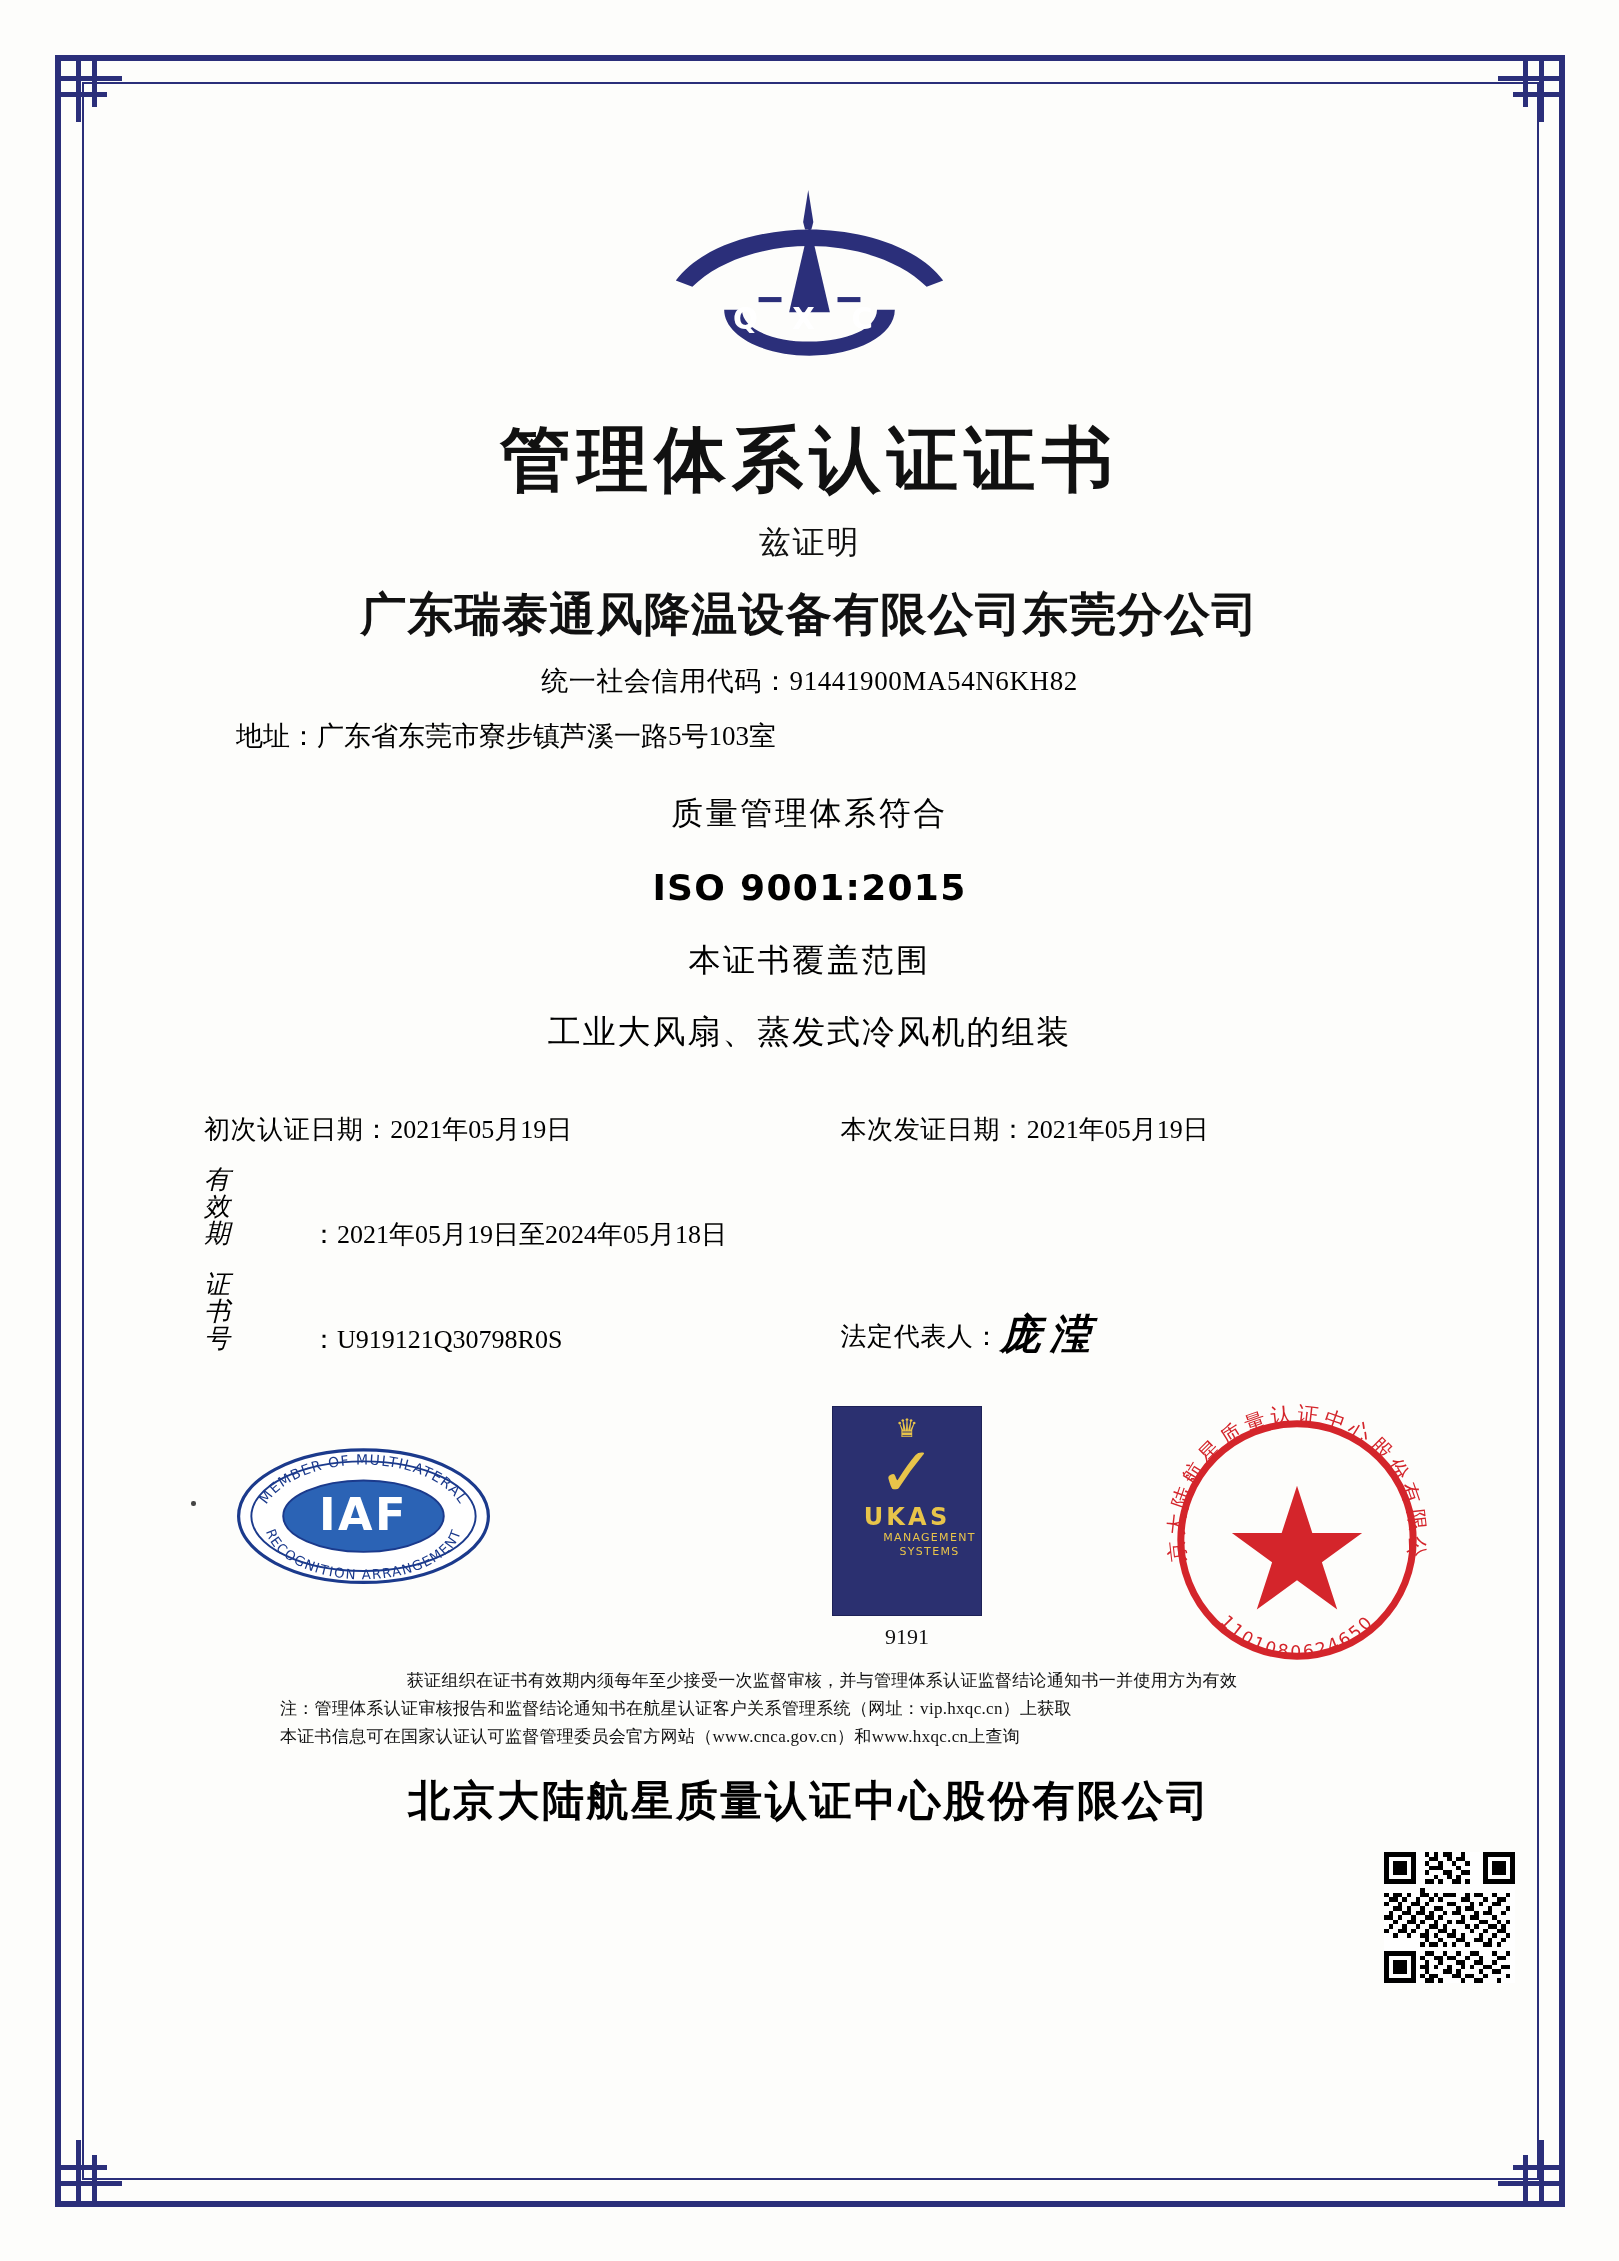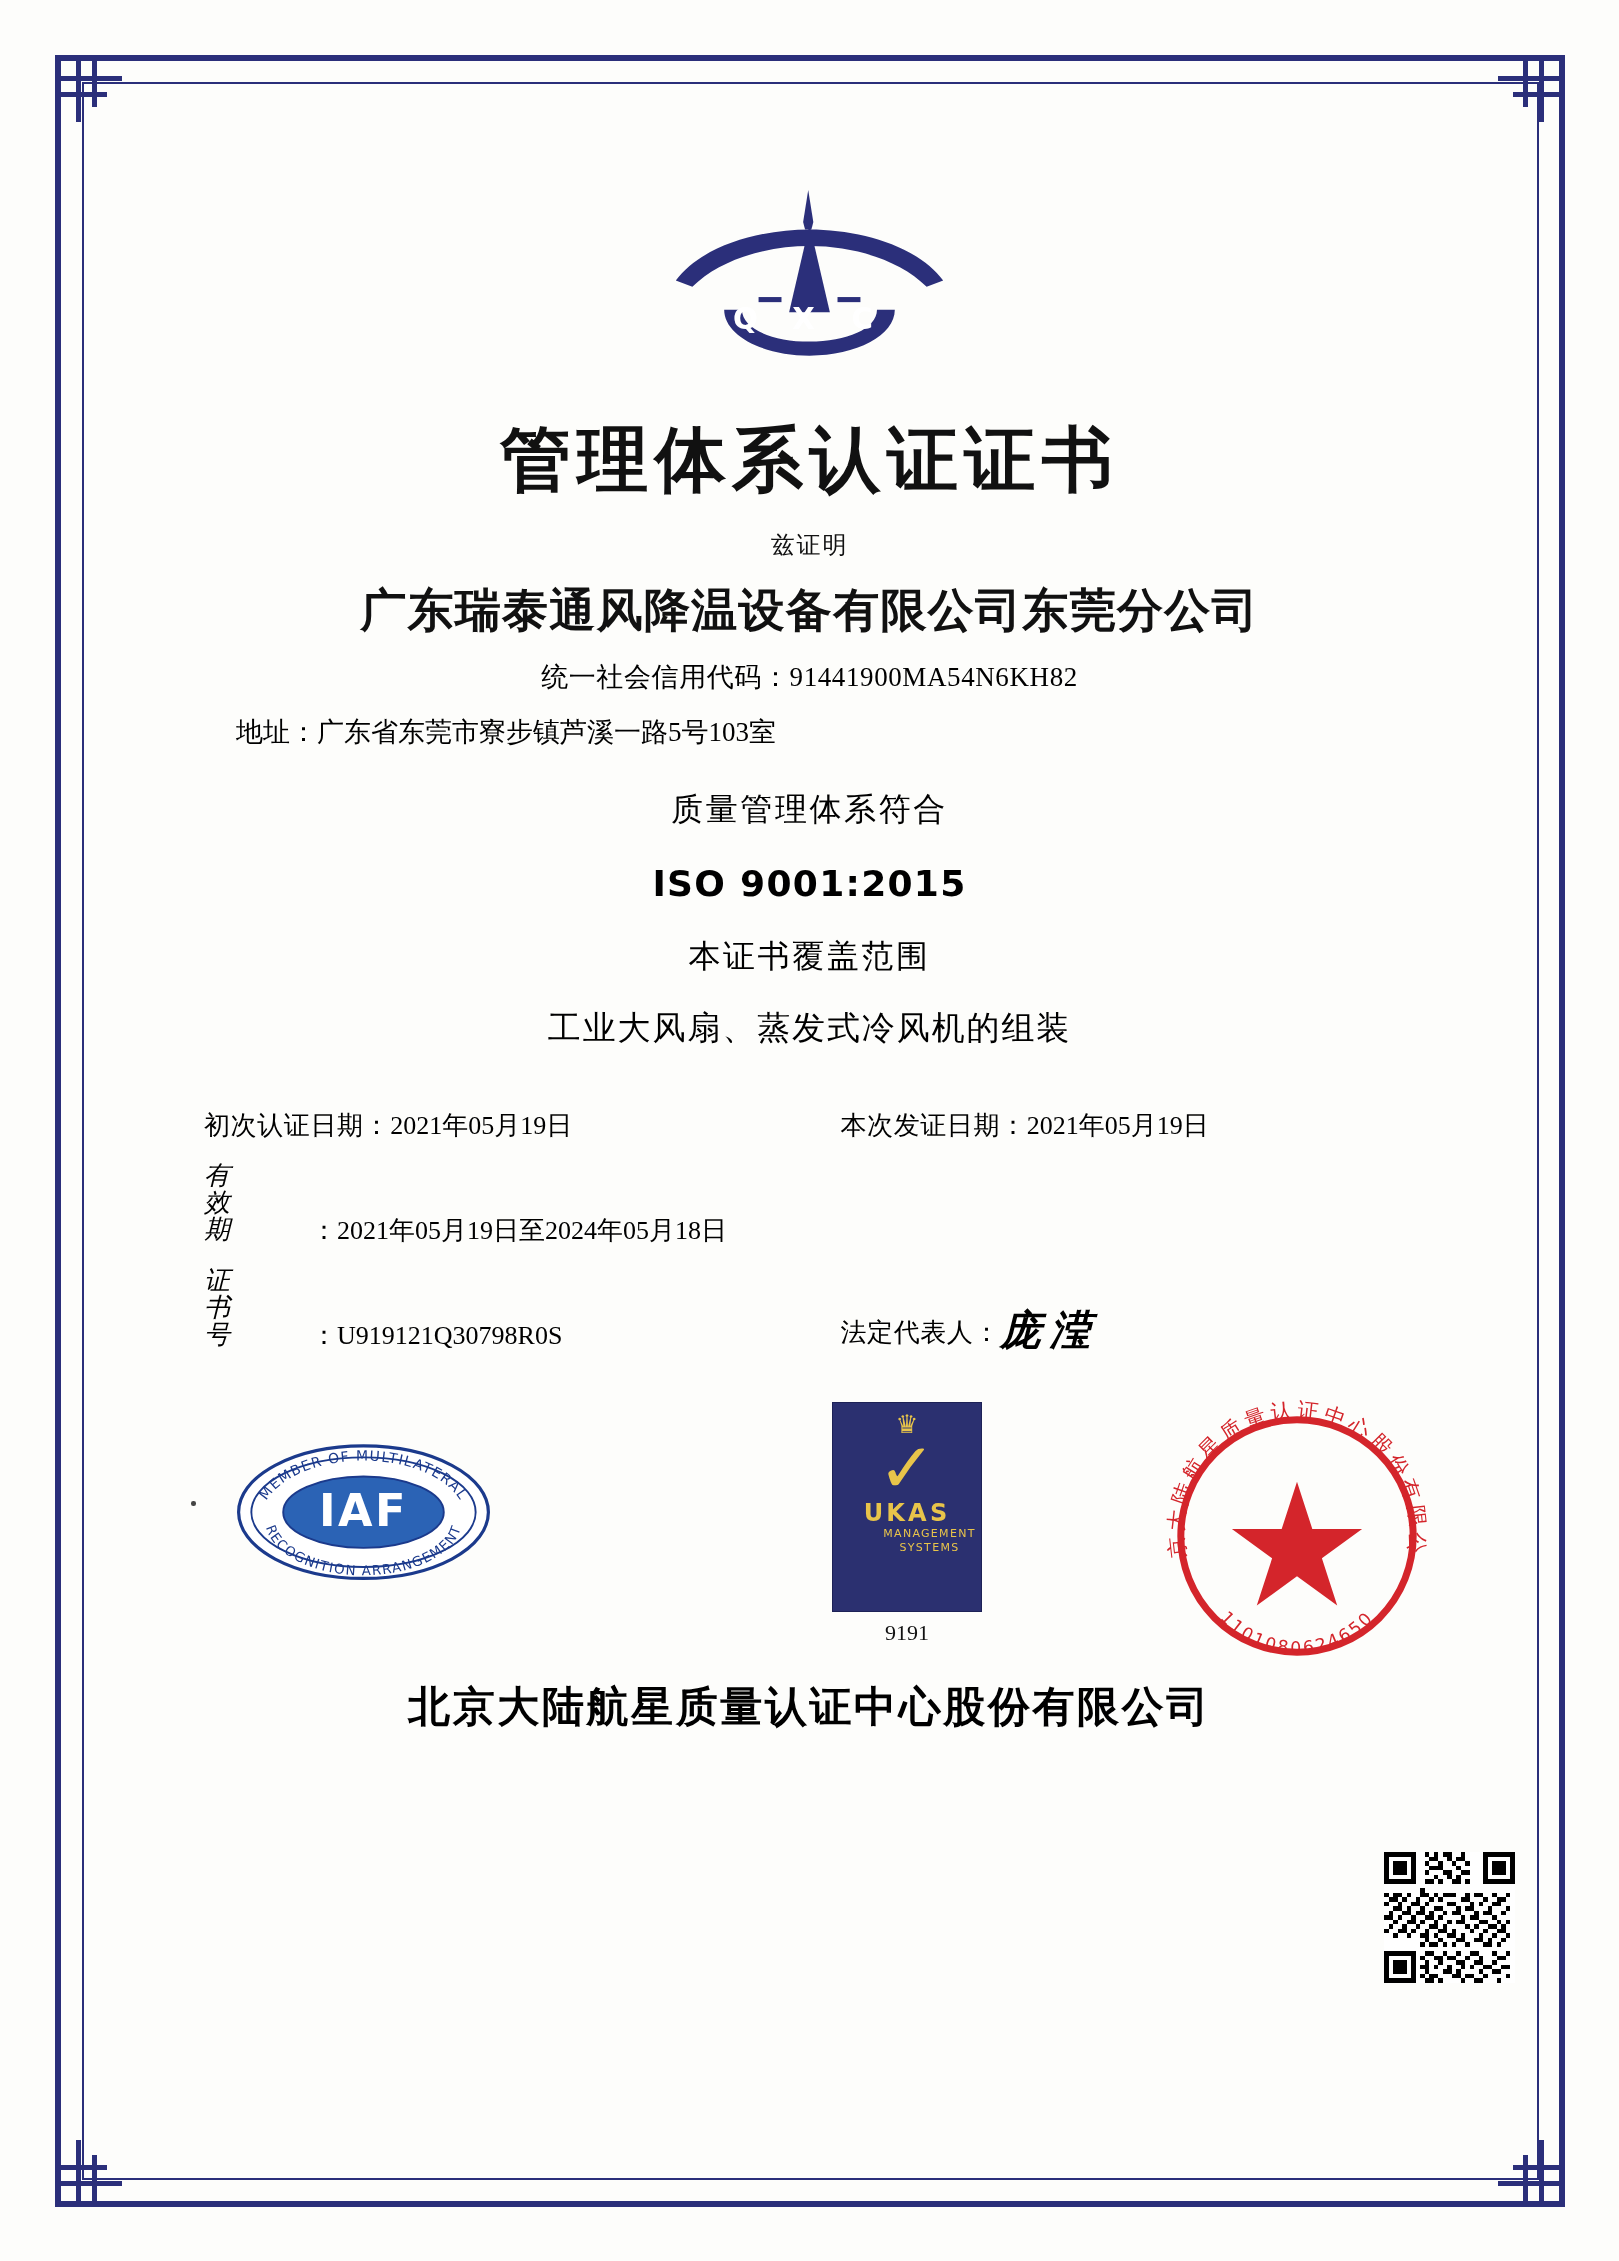--- a/index.html
+++ b/index.html
@@ -73,22 +73,22 @@
   
   .cert-title {
     margin-top: 37px;
     font-family: "DejaVu Sans", "Liberation Sans", sans-serif;
     font-weight: bold;
     font-size: 71px;
     letter-spacing: 6.4px;
     color: #111;
   }
   .sub-zheng {
-    margin-top: 21px;
-    font-size: 24px;
+    margin-top: 13px;
+    font-size: 32px;
     letter-spacing: 1.9px;
     color: #111;
   }
   .company-name {
     margin-top: 19px;
     font-family: "DejaVu Sans", "Liberation Sans", sans-serif;
     font-weight: bold;
     font-size: 46px;
     letter-spacing: 1.3px;
     color: #111;
@@ -395,20 +395,25 @@
           <text font-family="DejaVu Sans, sans-serif" font-size="33" fill="#d4252b" letter-spacing="7">
             <textPath href="#sealArc" startOffset="50%" text-anchor="middle">北京大陆航星质量认证中心股份有限公司</textPath>
           </text>
           <text font-family="DejaVu Sans, sans-serif" font-size="27" fill="#d4252b" letter-spacing="4">
             <textPath href="#sealArcBot" startOffset="50%" text-anchor="middle">1101080624650</textPath>
           </text>
         </svg>
       </div>
     </div>
 
+    <div class="footnote">
+      <div>获证组织在证书有效期内须每年至少接受一次监督审核，并与管理体系认证监督结论通知书一并使用方为有效</div>
+      <div class="foot-l">注：管理体系认证审核报告和监督结论通知书在航星认证客户关系管理系统（网址：vip.hxqc.cn）上获取</div>
+      <div class="foot-l">本证书信息可在国家认证认可监督管理委员会官方网站（www.cnca.gov.cn）和www.hxqc.cn上查询</div>
+    </div>
 
     <div class="issuer">北京大陆航星质量认证中心股份有限公司</div>
   </div>
 
   <div class="qr">
     <svg width="131" height="131" viewBox="0 0 29 29" xmlns="http://www.w3.org/2000/svg" shape-rendering="crispEdges">
       <rect width="29" height="29" fill="#fff"></rect>
       <g fill="#000">
         <path d="M0 0h7v7H0z M1 1h5v5H1z" fill="#000"></path>
         <rect x="1" y="1" width="5" height="5" fill="#fff"></rect>

